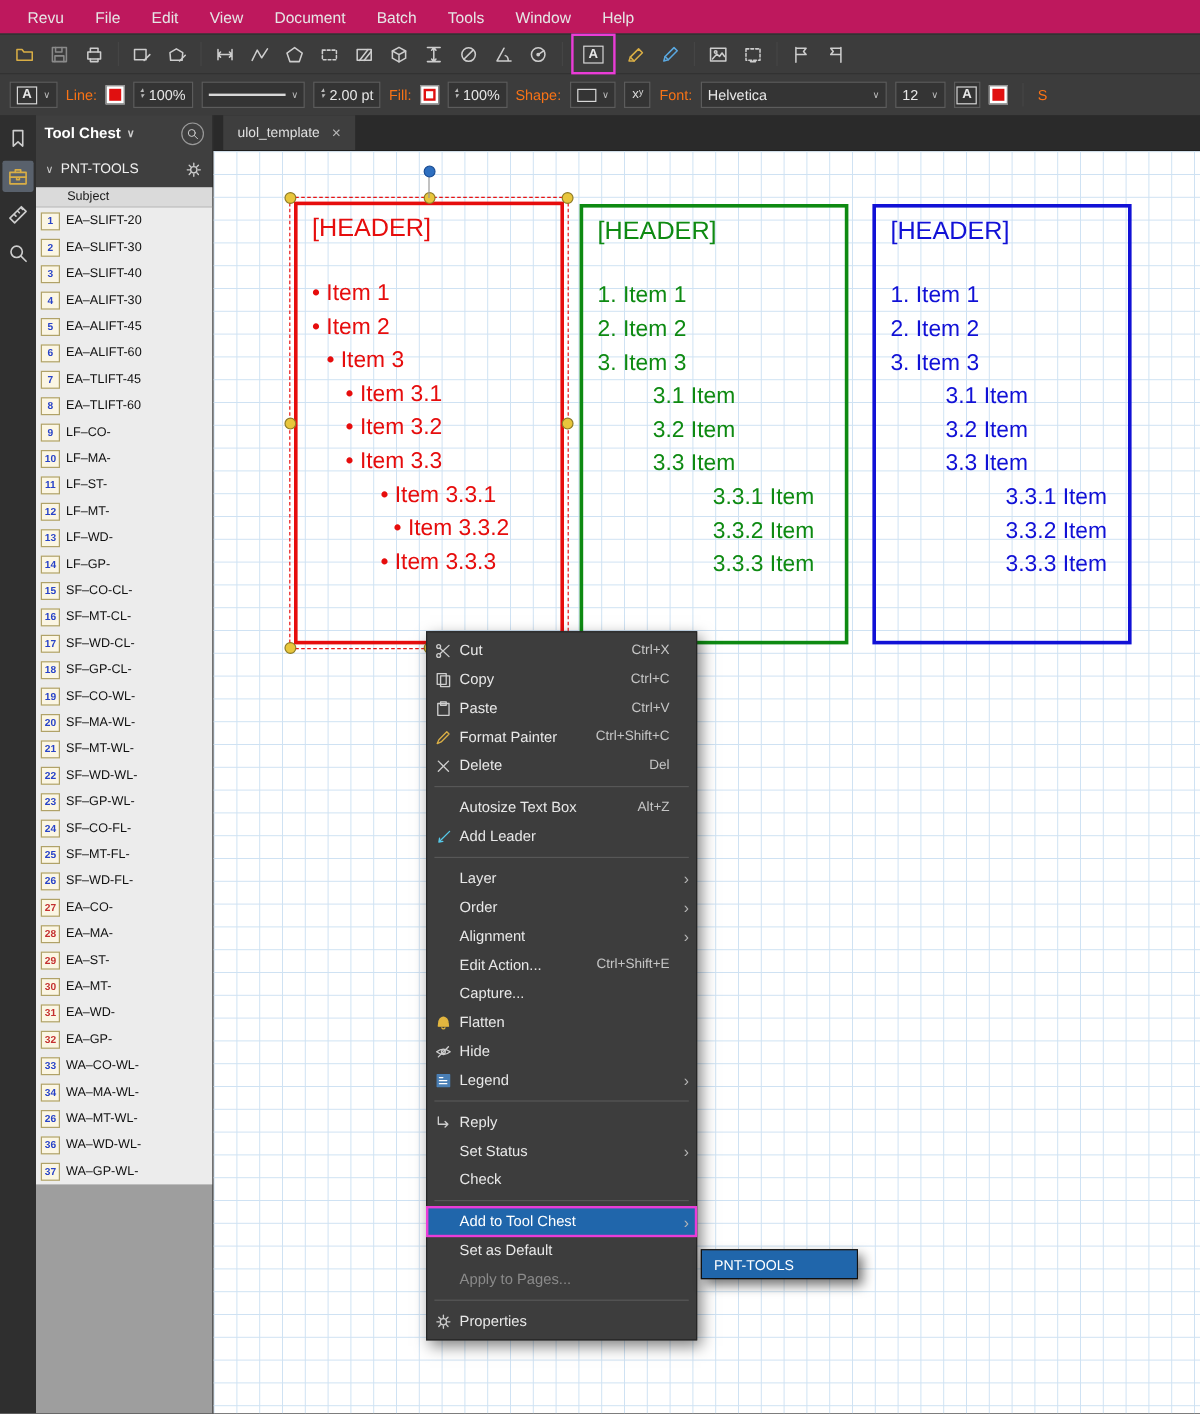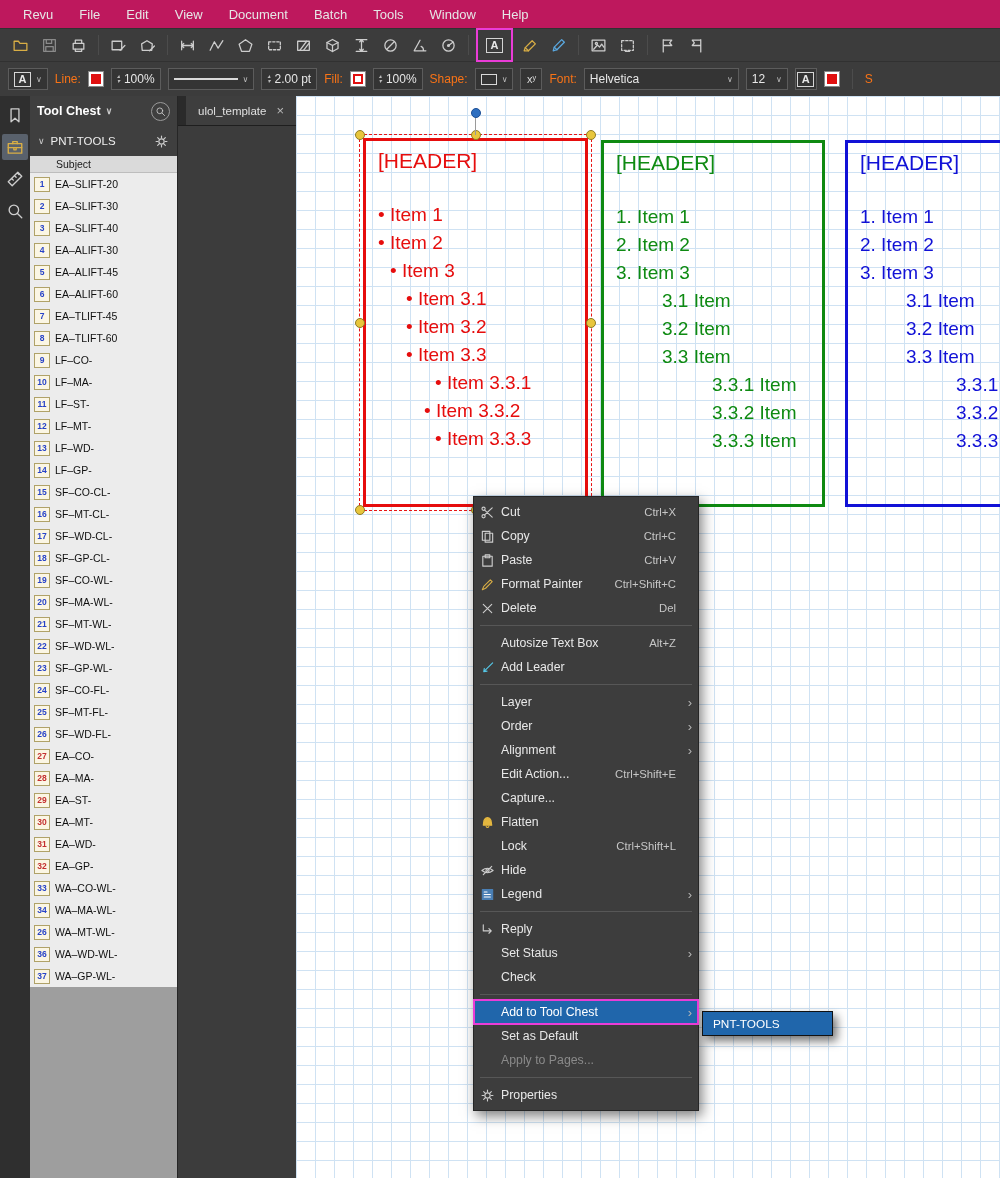--- a/index.html
+++ b/index.html
@@ -57,21 +57,21 @@
   .tc-list{flex:1;background:#9e9e9e;overflow:hidden;display:flex;flex-direction:column}
   .tc-subject{height:17px;background:#dadada;color:#1a1a1a;font-size:10.5px;padding-left:26px;line-height:17px;
               border-bottom:1px solid #bdbdbd;flex:none}
   #tcItems{background:#ececec}
   .tc-item{height:22px;display:flex;align-items:center;gap:5px;padding-left:4px;font-size:10.5px;color:#101010}
   .tc-ico{width:16px;height:15px;background:#fbf6e4;border:1px solid #b0a268;display:flex;align-items:center;
           justify-content:center;font-size:8.5px;font-weight:bold;color:#2843c8;flex:none}
   .tc-ico.red{color:#c43030}
 
   
-  .main{flex:1;display:flex;flex-direction:row;min-width:0}
+  .main{flex:1;display:flex;flex-direction:column;min-width:0}
   .tabbar{height:30px;background:#2a2a2a;display:flex;align-items:stretch;padding-left:8px;border-bottom:1px solid #1e1e1e;flex:none}
   .tab{display:flex;align-items:center;gap:10px;background:#3e3e3e;padding:0 12px;font-size:11.5px;color:#e0e0e0}
   .tab-x{color:#b8b8b8;font-size:13px}
   .canvas{flex:1;position:relative;background:#fff;overflow:hidden;
     background-image:linear-gradient(to right,#cfe2f3 1px,transparent 1px),linear-gradient(to bottom,#cfe2f3 1px,transparent 1px);
     background-size:19px 19px}
 
   .tbox{position:absolute;padding:6px 0 0 12px;font-size:19px;line-height:28px;white-space:nowrap;border-style:solid;border-width:3px}
   .tb-header{font-size:21px;margin-bottom:26px}
   .pos-0{left:67px;top:42px;width:225px;height:369px}
@@ -543,21 +543,21 @@
         <div id="boxes">
             <div class="tbox pos-0" style="border-color: rgb(230, 13, 13); color: rgb(230, 13, 13);">
               <div class="tb-header">[HEADER]</div>
               <div class="tb-line" style="margin-left: 0px;">• Item 1</div>
               <div class="tb-line" style="margin-left: 0px;">• Item 2</div>
               <div class="tb-line" style="margin-left: 12px;">• Item 3</div>
               <div class="tb-line" style="margin-left: 28px;">• Item 3.1</div>
               <div class="tb-line" style="margin-left: 28px;">• Item 3.2</div>
               <div class="tb-line" style="margin-left: 28px;">• Item 3.3</div>
               <div class="tb-line" style="margin-left: 57px;">• Item 3.3.1</div>
-              <div class="tb-line" style="margin-left: 46px;">• Item 3.3.2</div>
+              <div class="tb-line" style="margin-left: 68px;">• Item 3.3.2</div>
               <div class="tb-line" style="margin-left: 57px;">• Item 3.3.3</div>
             </div>
             <div class="tbox pos-1" style="border-color: rgb(14, 138, 18); color: rgb(14, 138, 18);">
               <div class="tb-header">[HEADER]</div>
               <div class="tb-line" style="margin-left: 0px;">1. Item 1</div>
               <div class="tb-line" style="margin-left: 0px;">2. Item 2</div>
               <div class="tb-line" style="margin-left: 0px;">3. Item 3</div>
               <div class="tb-line" style="margin-left: 46px;">3.1 Item</div>
               <div class="tb-line" style="margin-left: 46px;">3.2 Item</div>
               <div class="tb-line" style="margin-left: 46px;">3.3 Item</div>
@@ -686,26 +686,20 @@
                 <svg viewBox="0 0 16 16" class="ic">
                   <path d="M8 2.8 C5.2 3.2 4 5.4 3.9 8.2 L3.5 10.8 H12.5 L12.1 8.2 C12 5.4 10.8 3.2 8 2.8 z" fill="#e3b63f" stroke="#e3b63f"></path>
                   <path d="M6.6 12.3 a1.5 1.5 0 0 0 2.8 0" stroke="#e3b63f"></path>
                 </svg>
               </span>
               <span class="cm-label">Flatten</span>
               <span class="cm-short"></span>
               <span class="cm-arrow"></span>
             </div>
             <div class="cm-item">
-              <span class="cm-ic"></span>
-              <span class="cm-label">Lock</span>
-              <span class="cm-short">Ctrl+Shift+L</span>
-              <span class="cm-arrow"></span>
-            </div>
-            <div class="cm-item">
               <span class="cm-ic">
                 <svg viewBox="0 0 16 16" class="ic">
                   <path d="M2 8 Q8 3.2 14 8 Q8 12.8 2 8 z"></path>
                   <circle cx="8" cy="8" r="1.7"></circle>
                   <path d="M3.5 12.5 L12.5 3.5"></path>
                 </svg>
               </span>
               <span class="cm-label">Hide</span>
               <span class="cm-short"></span>
               <span class="cm-arrow"></span>

